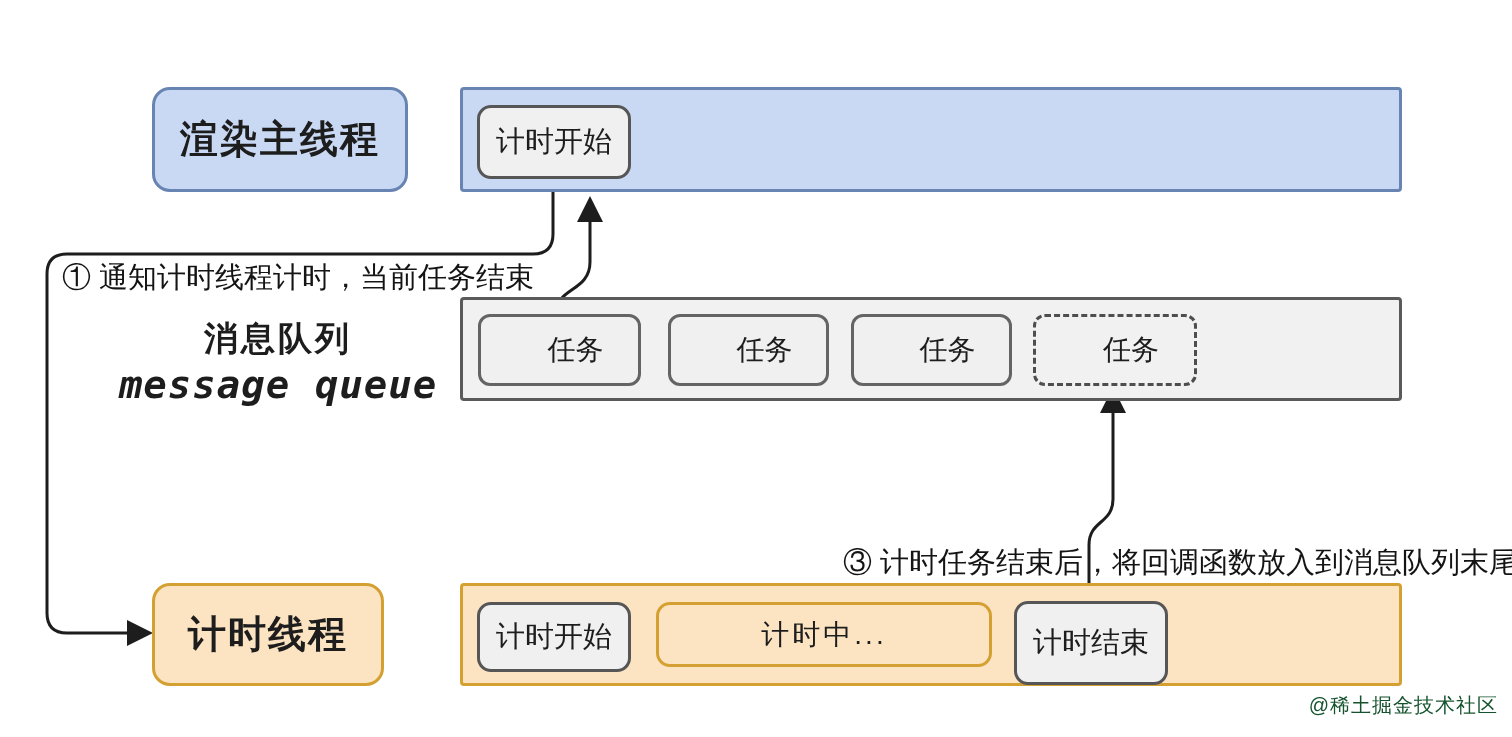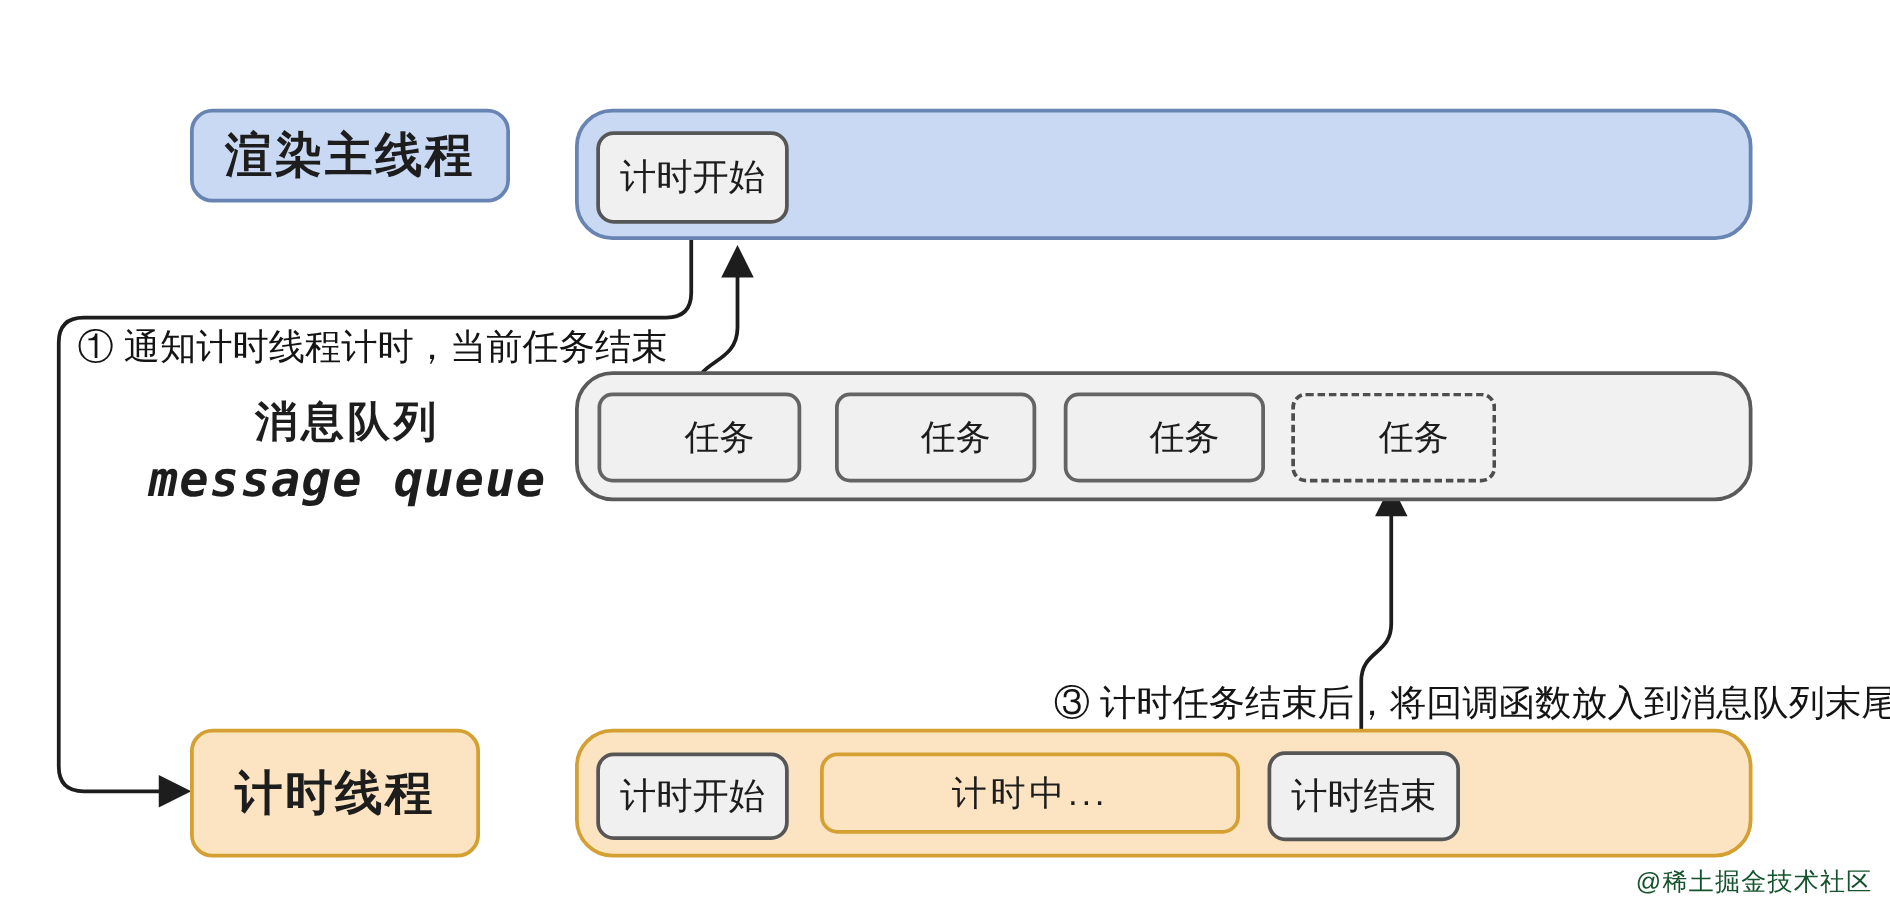--- a/index.html
+++ b/index.html
@@ -31,21 +31,21 @@
     font-size: 38px;
     font-weight: bold;
     letter-spacing: 2px;
   }
   .label-box.blue   { background: #c9d9f4; border: 3px solid #6884b2; }
   .label-box.orange { background: #fce4c3; border: 3px solid #d4a032; }
 
   
   .bar {
     position: absolute;
-    border-radius: 30px;
+    border-radius: 4px;
   }
   .bar.blue   { background: #c9d9f4; border: 3px solid #6884b2; }
   .bar.gray   { background: #f1f1f1; border: 3px solid #5a5a5a; }
   .bar.orange { background: #fce4c3; border: 3px solid #d4a032; }
 
   
   .chip {
     position: absolute;
     display: flex;
     align-items: center;
@@ -140,21 +140,21 @@
     <path class="arrow-path" d="M 553 180 L 553 234 Q 553 254 533 254 L 67 254 Q 47 254 47 274 L 47 613 Q 47 633 67 633 L 132 633"></path>
     <polygon class="arrow-head" points="153,633 127,620 127,646"></polygon>
 
     <path class="arrow-path" d="M 558 312 C 555 288 590 292 590 262 L 590 216"></path>
     <polygon class="arrow-head" points="590,196 577,222 603,222"></polygon>
 
     <path class="arrow-path" d="M 1089 601 L 1089 545 C 1089 520 1113 524 1113 499 L 1113 407"></path>
     <polygon class="arrow-head" points="1113,387 1100,413 1126,413"></polygon>
   </svg>
 
-  <div class="label-box blue" style="left:152px; top:87px; width:256px; height:75px;">
+  <div class="label-box blue" style="left:152px; top:87px; width:256px; height:105px;">
     <span>渲染主线程</span>
   </div>
   <div class="bar blue" style="left:460px; top:87px; width:942px; height:105px;">
     <div class="chip" style="left:14px; top:15px; width:154px; height:74px;">
       <span>计时开始</span>
     </div>
   </div>
 
   <div class="annotation" style="left:62px; top:258px;">① 通知计时线程计时，当前任务结束</div>
 
@@ -171,18 +171,18 @@
 
 
   <div class="annotation" style="left:843px; top:543px;">③ 计时任务结束后，将回调函数放入到消息队列末尾</div>
 
   <div class="label-box orange" style="left:152px; top:583px; width:232px; height:103px;">
     <span>计时线程</span>
   </div>
   <div class="bar orange" style="left:460px; top:583px; width:942px; height:103px;">
     <div class="chip" style="left:14px; top:16px; width:154px; height:70px;">计时开始</div>
     <div class="timing-box" style="left:193px; top:16px; width:336px; height:65px;">计时中...</div>
-    <div class="chip" style="left:551px; top:15px; width:154px; height:72px;">计时结束</div>
+    <div class="chip" style="left:551px; top:15px; width:154px; height:84px;">计时结束</div>
   </div>
 
   <div class="watermark">@稀土掘金技术社区</div>
 
 </div>
 
 </body></html>

